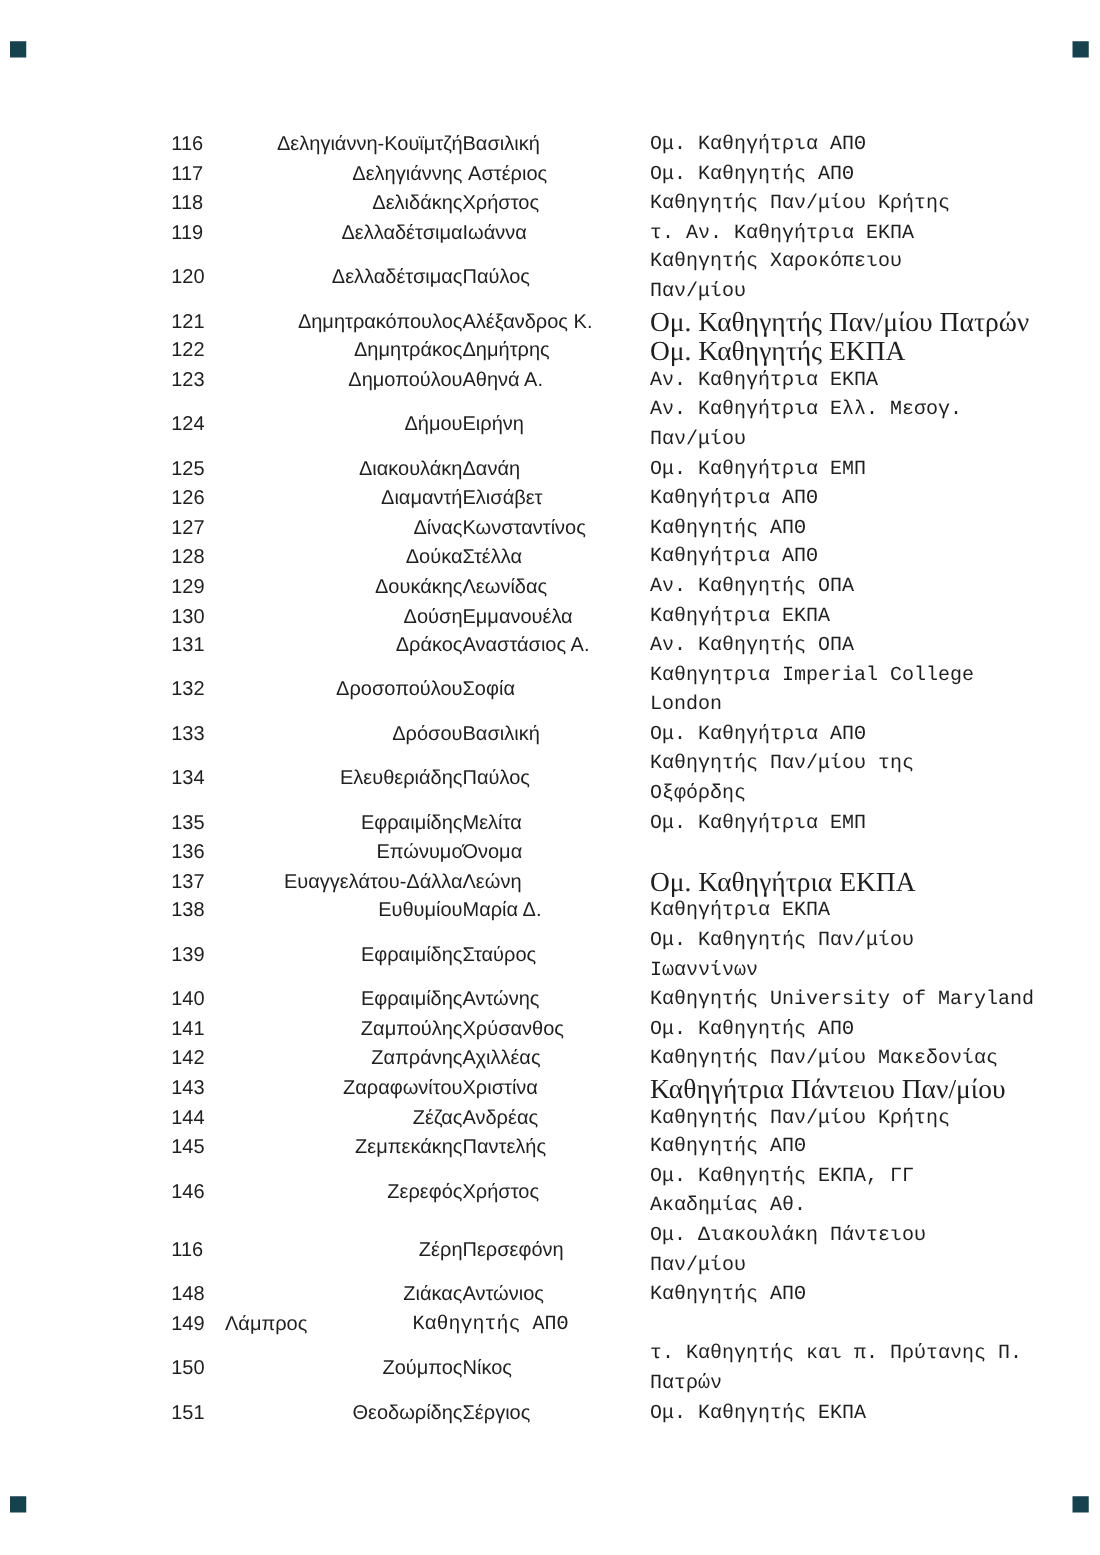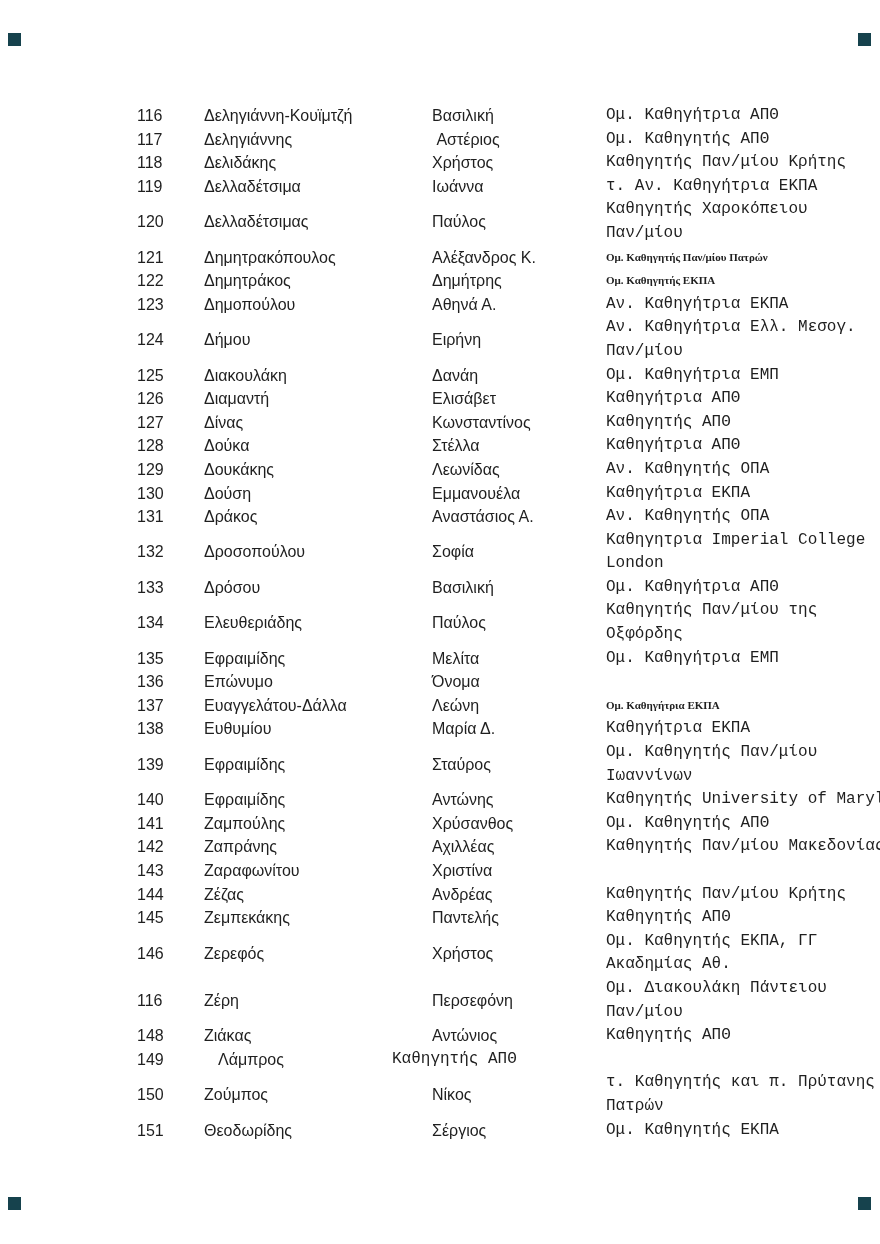--- a/index.html
+++ b/index.html
@@ -15,30 +15,28 @@
     position: absolute;
     left: 137px;
     top: 104px;
     width: 712px;
   }
   .row {
     display: flex;
     align-items: center;
     font-size: 16px;
     line-height: 23.6px;
-    gap: 24px;
   }
   .c-num     { width: 43px;  flex: none; }
-  .c-surname { width: 190px; flex: none; white-space: pre-line; }
-  .c-first   { width: 150px; flex: none; white-space: pre-line; margin-left: 14px; }
+  .c-surname { width: 190px; flex: none; white-space: pre-line; text-align: right; }
+  .c-first   { width: 150px; flex: none; white-space: pre-line; }
   .c-title   { width: 329px; flex: none; white-space: pre-line; font-family: Liberation Mono, monospace; }
   .c-title.serif {
     font-family: "Liberation Serif", serif;
-    font-size: 11px;
-    font-weight: bold;
+    font-size: 22px;
   }
   .corner-marker {
     position: absolute;
     width: 13px; height: 13px;
   }
   .marker-tl { left: 8px;  top: 33px; }
   .marker-tr { right: 9px; top: 33px; }
   .marker-bl { left: 8px;  bottom: 34px; }
   .marker-br { right: 9px; bottom: 34px; }
 </style>
@@ -241,20 +239,21 @@
     <div class="c-num">142</div>
     <div class="c-surname">Ζαπράνης</div>
     <div class="c-first">Αχιλλέας</div>
     <div class="c-title">Καθηγητής Παν/μίου Μακεδονίας</div>
   </div>
 
   <div class="row">
     <div class="c-num">143</div>
     <div class="c-surname">Ζαραφωνίτου</div>
     <div class="c-first">Χριστίνα</div>
+    <div class="c-title serif">Καθηγήτρια Πάντειου Παν/μίου</div>
   </div>
 
   <div class="row">
     <div class="c-num">144</div>
     <div class="c-surname">Ζέζας</div>
     <div class="c-first">Ανδρέας</div>
     <div class="c-title">Καθηγητής Παν/μίου Κρήτης</div>
   </div>
 
   <div class="row">

